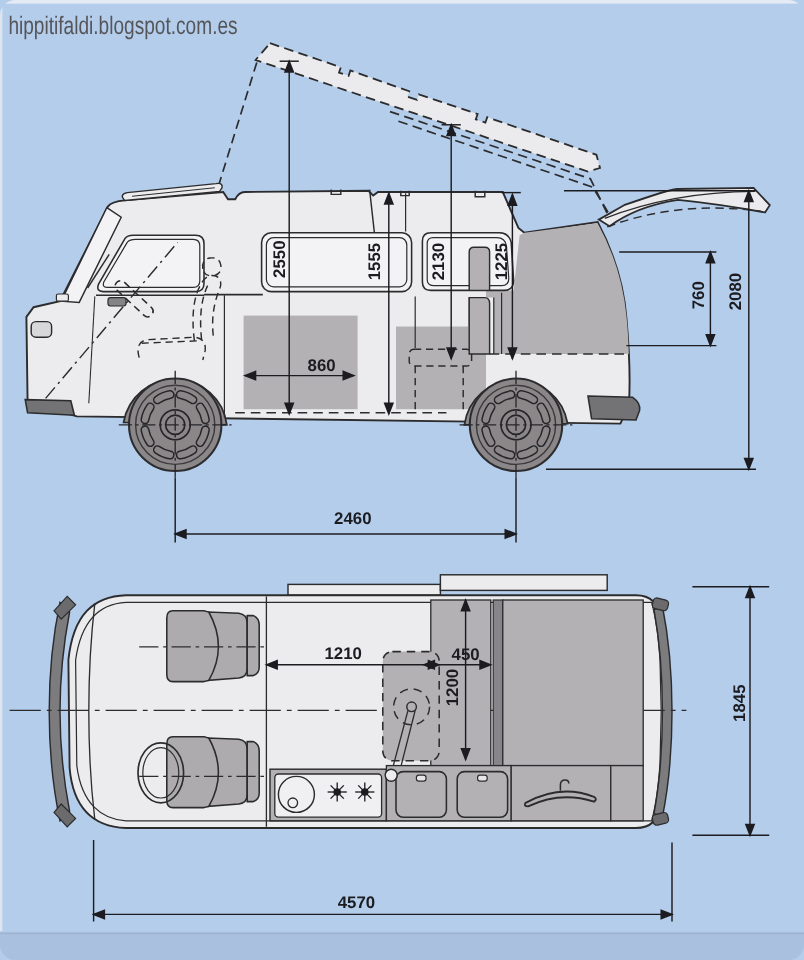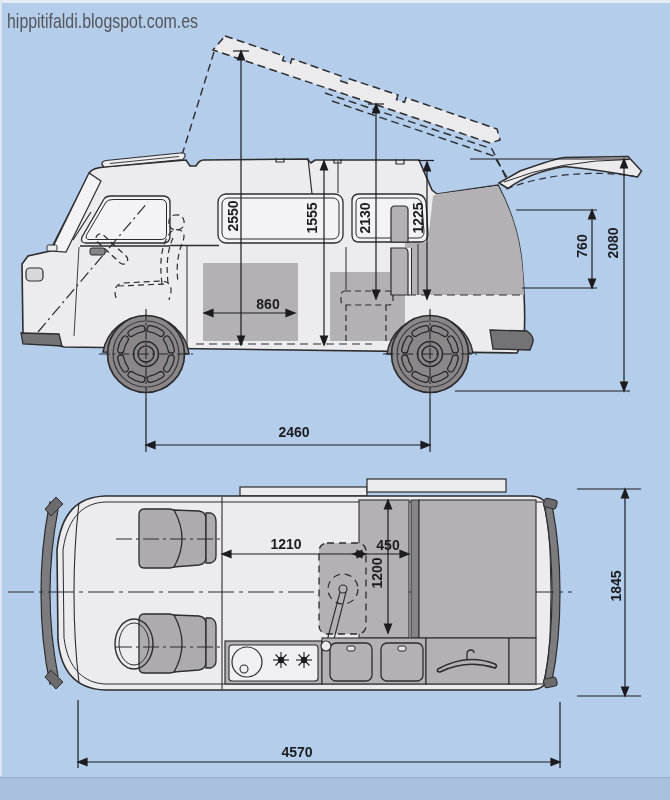--- a/index.html
+++ b/index.html
@@ -1,16 +1,16 @@
 <!DOCTYPE html>
 <html><head>
 <meta charset="utf-8">
 <style>
   html,body{margin:0;padding:0;background:#b3cdeb;}
-  .wrap{width:670px;height:800px;position:relative;overflow:hidden;}
+  .wrap{width:670px;height:800px;position:relative;overflow:hidden;border-radius:13px;}
   svg{display:block;}
   text{font-family:"Liberation Sans",sans-serif;}
   .dim{font-family:"Liberation Sans",sans-serif;font-weight:700;font-size:14px;fill:#1c1c20;letter-spacing:0px;}
 </style>
 </head>
 <body>
 <div class="wrap">
 <svg width="670" height="800" viewBox="0 0 670 800" xmlns="http://www.w3.org/2000/svg">
 <defs>
   <g id="wheel">

